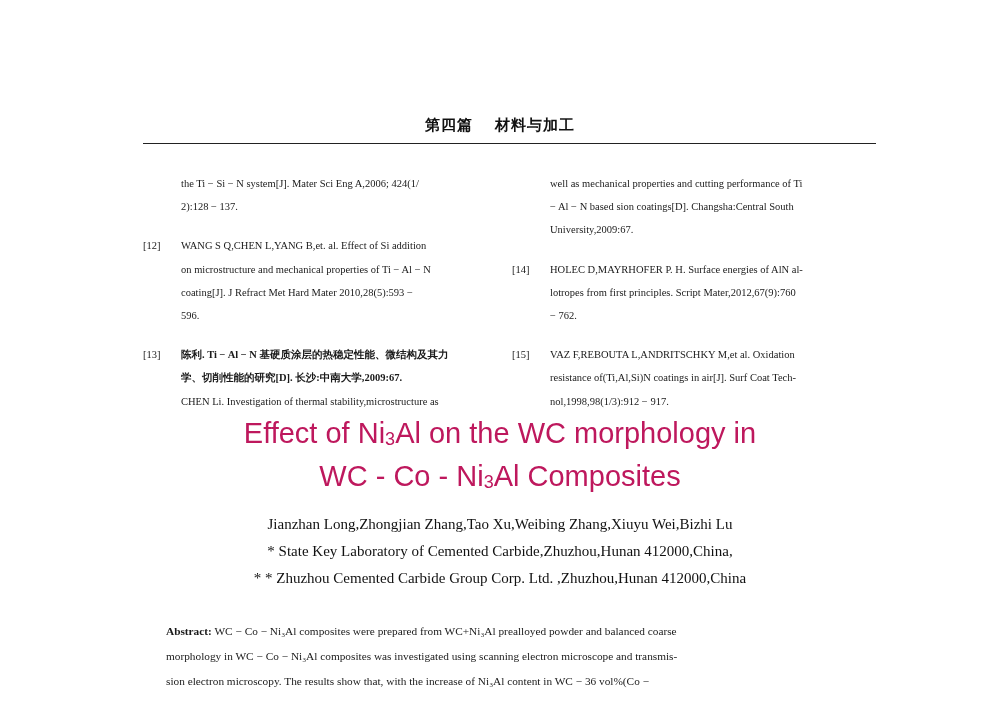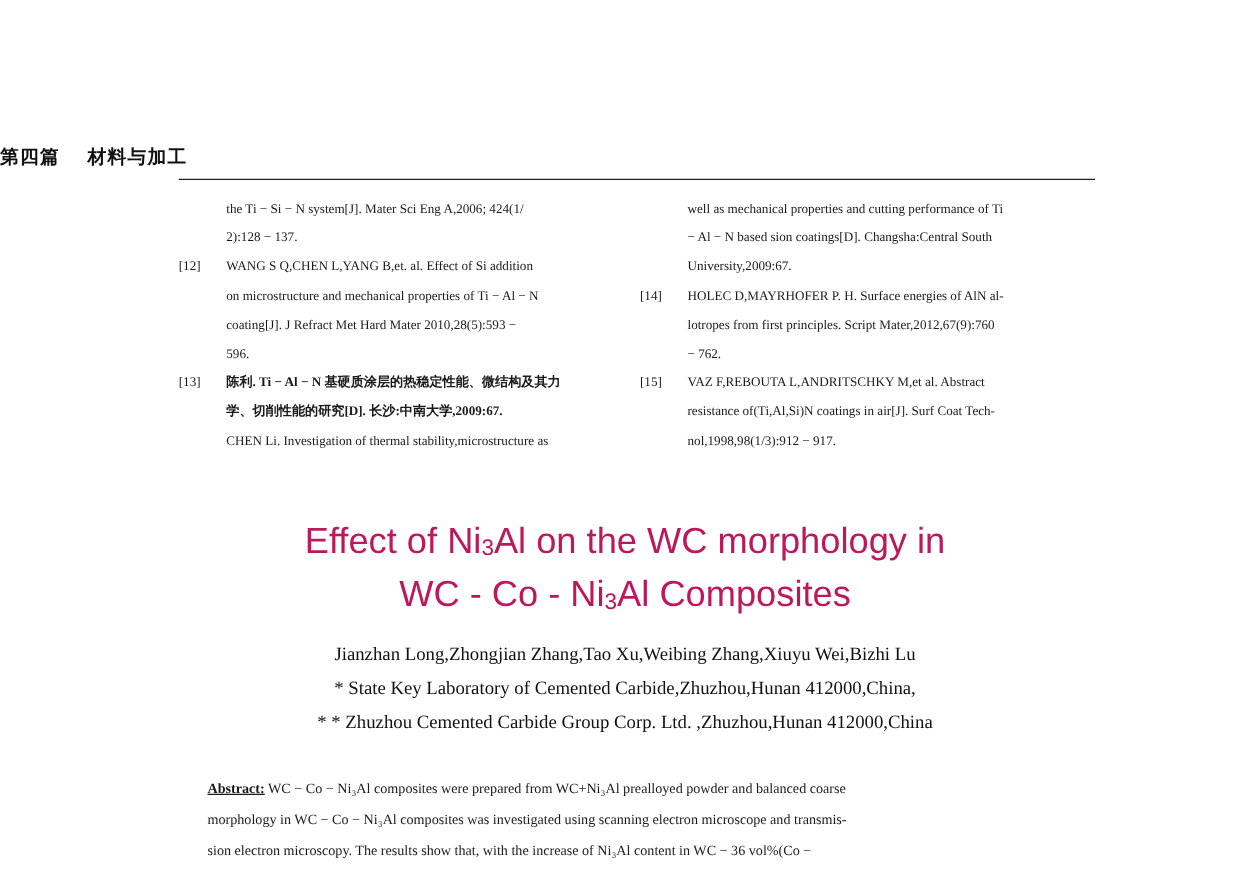--- a/index.html
+++ b/index.html
@@ -1,40 +1,40 @@
 <!DOCTYPE html>
 <html><head>
 <meta charset="utf-8">
 <style>
   html, body { margin:0; padding:0; }
   body { width:1000px; height:703px; background:#ffffff; position:relative; overflow:hidden;
          font-family:"Liberation Serif", serif; color:#1a1a1a; }
-  .header-title { position:absolute; top:116px; left:0; width:1000px; text-align:left;
+  .header-title { position:absolute; top:116px; left:0; width:1000px; text-align:center;
          font-family:"DejaVu Sans", sans-serif; font-weight:bold; font-size:15px; letter-spacing:1px; color:#111; }
   .header-title span.gap { display:inline-block; width:22px; }
   .header-rule { position:absolute; top:143px; left:143px; width:733px; height:0; border-top:1.5px solid #222; }
   .col { position:absolute; font-size:10.5px; line-height:23.2px; }
   .col-left { left:143px; top:156px; width:340px; }
   .col-right { left:512px; top:156px; width:365px; }
-  .ref { position:relative; padding-left:38px; }
+  .ref { position:relative; padding-left:38px;margin-top:16px; }
   .ref .num { position:absolute; left:0; top:0; }
   .ref .line { display:block; white-space:nowrap; }
   .bold { font-weight:bold; }
   .title { position:absolute; left:0; width:1000px; text-align:center;
            font-family:"Liberation Sans", sans-serif; font-size:29px; color:#be185d; }
   .title.l1 { top:417px; }
   .title.l2 { top:460px; }
   .title sub { font-size:18px; vertical-align:-2px; }
   .authors { position:absolute; left:0; width:1000px; text-align:center; font-size:15px; color:#111; }
   .authors.a1 { top:516px; }
   .authors.a2 { top:543px; }
   .authors.a3 { top:570px; }
   .abstract { position:absolute; left:166px; top:619px; width:664px; font-size:11.3px; line-height:25px; text-align:justify; }
   .abstract .line { display:block; white-space:nowrap; }
-  .abstract .label { font-weight:bold;text-decoration:underline; }
+  .abstract .label { font-weight:bold; }
 </style>
 </head>
 <body>
 
 <div class="header-title">
   <span>第四篇</span><span class="gap"></span><span>材料与加工</span>
 </div>
 <div class="header-rule"></div>
 
 <div class="col col-left">
@@ -64,21 +64,21 @@
     <span class="line">University,2009:67.</span>
   </div>
   <div class="ref">
     <span class="num">[14]</span>
     <span class="line">HOLEC D,MAYRHOFER P. H. Surface energies of AlN al-</span>
     <span class="line">lotropes from first principles. Script Mater,2012,67(9):760</span>
     <span class="line">− 762.</span>
   </div>
   <div class="ref">
     <span class="num">[15]</span>
-    <span class="line">VAZ F,REBOUTA L,ANDRITSCHKY M,et al. Abstract</span>
+    <span class="line">VAZ F,REBOUTA L,ANDRITSCHKY M,et al. Oxidation</span>
     <span class="line">resistance of(Ti,Al,Si)N coatings in air[J]. Surf Coat Tech-</span>
     <span class="line">nol,1998,98(1/3):912 − 917.</span>
   </div>
 </div>
 
 <div class="title l1">
   <span>Effect of Ni</span><sub>3</sub><span>Al on the WC morphology in</span>
 </div>
 <div class="title l2">
   <span>WC - Co - Ni</span><sub>3</sub><span>Al Composites</span>

